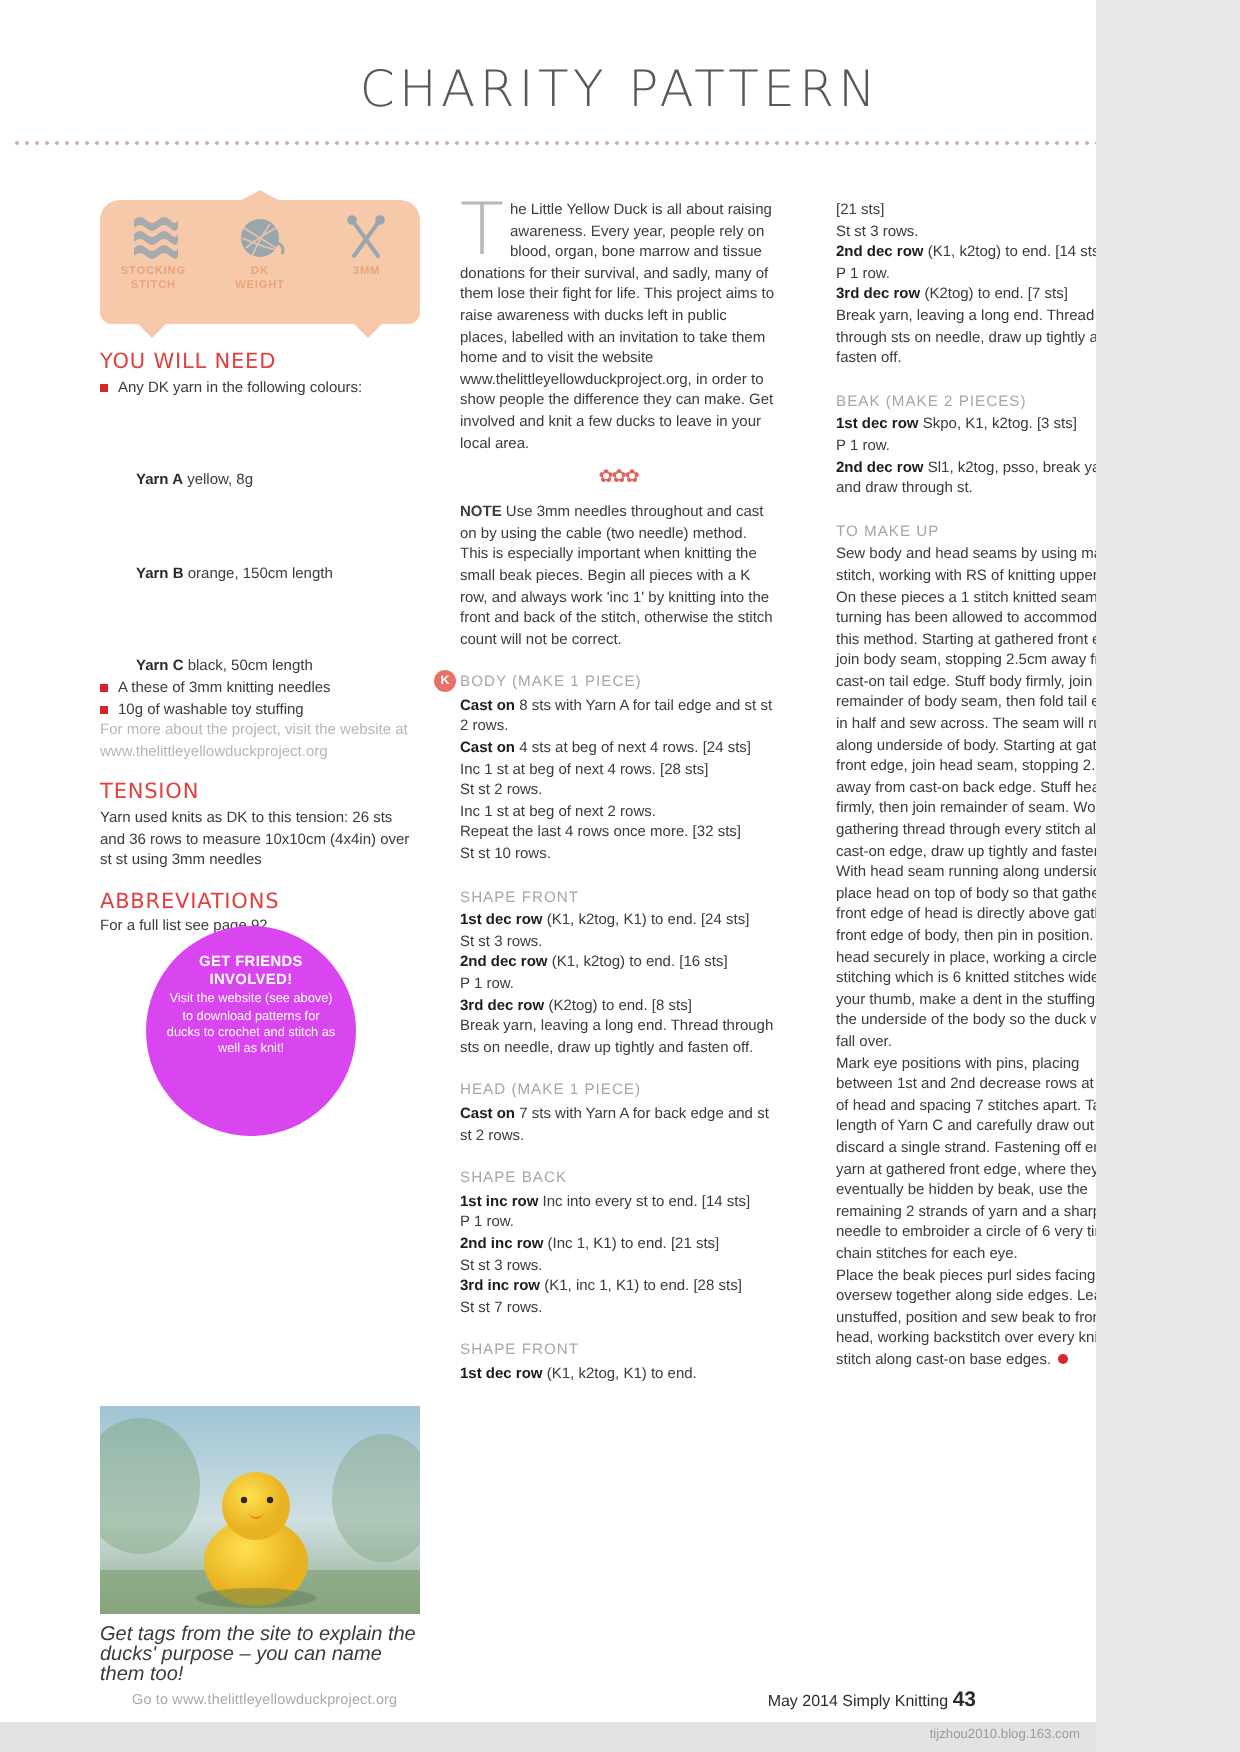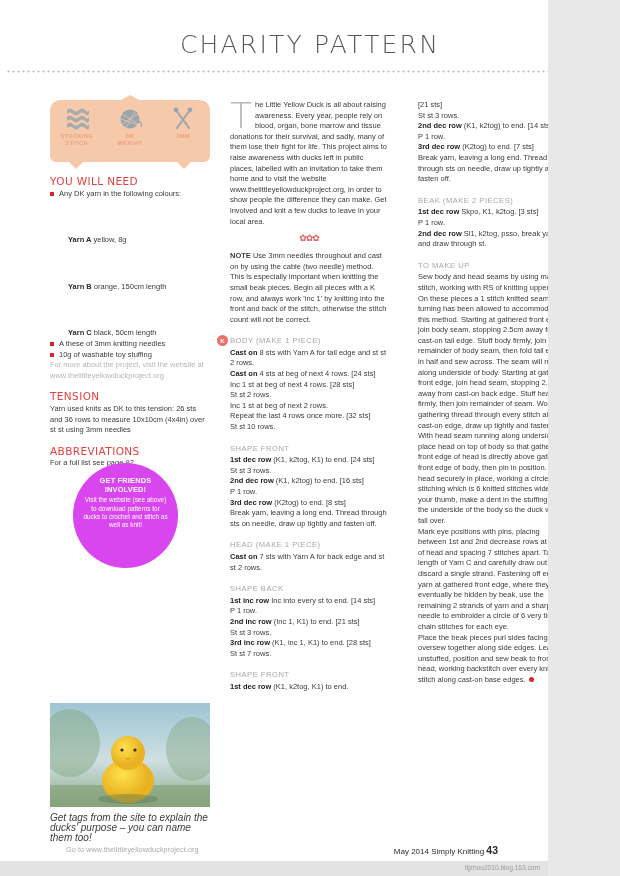--- a/index.html
+++ b/index.html
@@ -247,21 +247,21 @@
   .footer-left {
     position: absolute;
     left: 66px;
     top: 845px;
     font-size: 7.2px;
     color: #a9a9ab;
     letter-spacing: 0.1px;
   }
   .footer-right {
     position: absolute;
-    right: 50px;
+    right: 60px;
     top: 844px;
     font-size: 8px;
     color: #2b2b2d;
   }
   .footer-right b { font-size: 10.5px; }
   .bottom-bar {
     position: absolute;
     left: 0;
     top: 861px;
     width: 620px;

